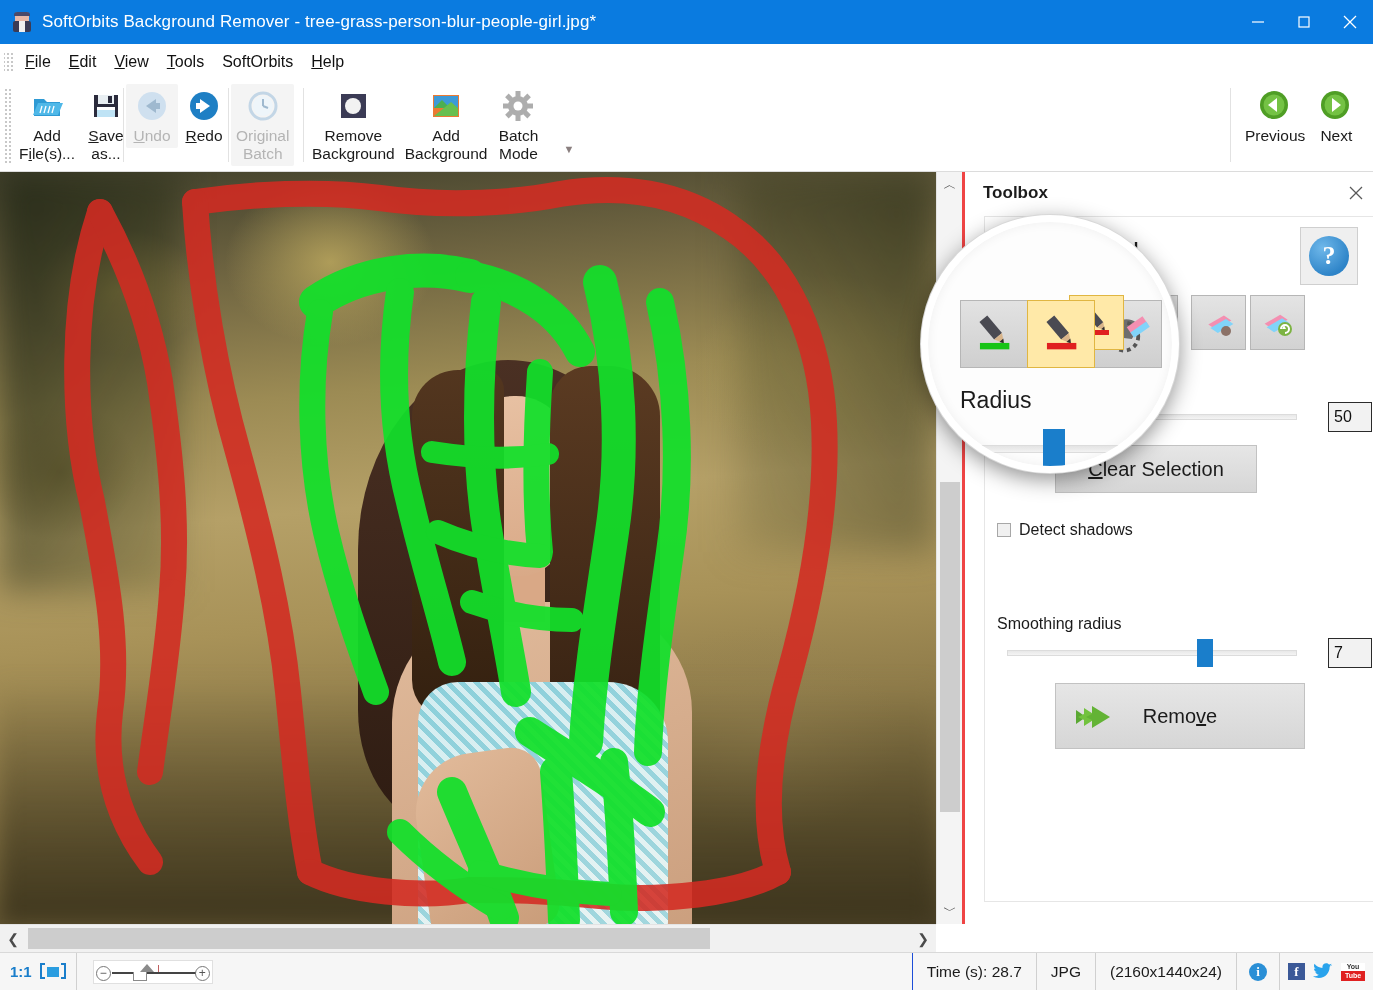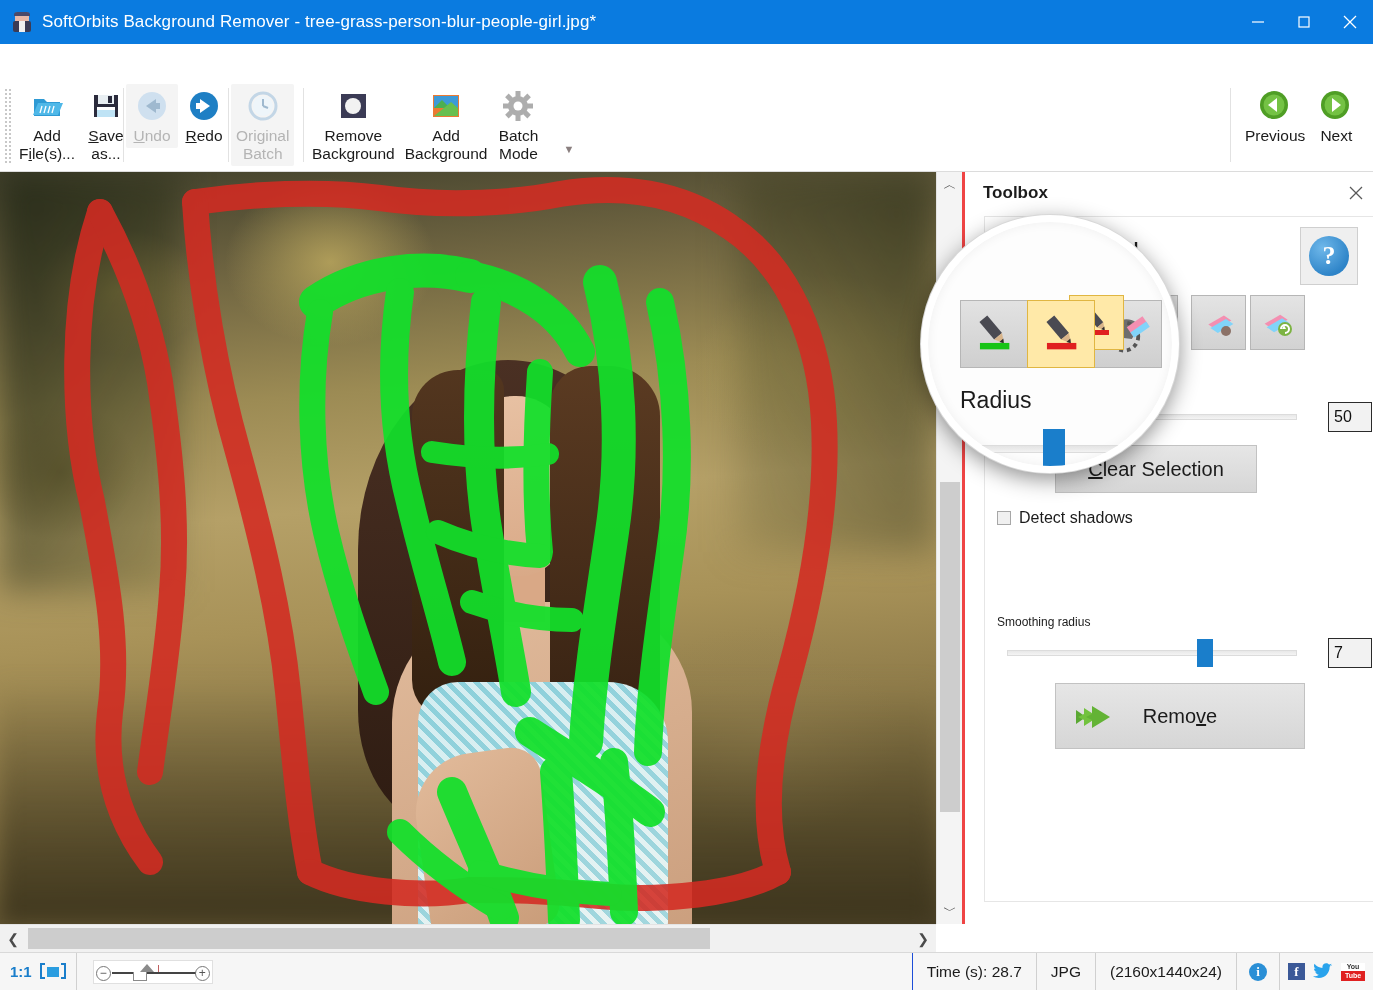--- a/index.html
+++ b/index.html
@@ -222,21 +222,21 @@
   .tool-row { position:absolute; left:30px; top:78px; display:flex; }
   .tool-btn {
     width:55px; height:55px; border:1px solid #b6b6b6;
     background:linear-gradient(180deg,#e0e0e0,#cfcfcf);
     display:flex; align-items:center; justify-content:center; margin-right:-1px;
   }
   .tool-btn.sel { background:#ffe9a8; border-color:#e0b642; z-index:2; }
   .tool-row.right-group { left:206px; }
   .tool-row.right-group .tool-btn { margin-right:4px; background:linear-gradient(180deg,#e4e4e4,#d2d2d2); }
 
-  .lbl { position:absolute; font-size:12px; color:#1b1b1b; }
+  .lbl { position:absolute; font-size:16px; color:#1b1b1b; }
   .radius-label { left:12px; top:152px; }
   .smooth-label { left:12px; top:398px; }
 
   .slider { position:absolute; height:20px; }
   .slider .track {
     position:absolute; left:0; top:7px; width:100%; height:6px;
     background:linear-gradient(180deg,#e8e8e8,#f4f4f4); border:1px solid #dcdcdc;
   }
   .slider .thumb {
     position:absolute; top:-4px; width:16px; height:28px; background:#1a7ecb;
@@ -254,21 +254,21 @@
   .wbtn {
     position:absolute; background:linear-gradient(180deg,#e6e6e6,#d6d6d6);
     border:1px solid #c2c2c2; font-size:20px; color:#1b1b1b;
     display:flex; align-items:center; justify-content:center;
   }
   .wbtn u { text-decoration:underline; }
   .clear-btn { left:70px; top:228px; width:202px; height:48px; }
   .remove-btn { left:70px; top:466px; width:250px; height:66px; }
   .remove-arrow { position:absolute; left:18px; top:20px; width:38px; height:26px; }
 
-  .chk-row { position:absolute; left:12px; top:292px; display:flex; align-items:center; }
+  .chk-row { position:absolute; left:12px; top:304px; display:flex; align-items:center; }
   .chk-box {
     width:14px; height:14px; border:1px solid #a7a7a7; background:#f0f0f0;
     margin-right:8px; flex:none;
   }
   .chk-label { font-size:16px; color:#1b1b1b; }
 
   
   .mag {
     position:absolute; left:921px; top:215px; width:258px; height:258px;
     border-radius:50%; background:#fdfdfd;
@@ -379,20 +379,29 @@
       </div>
       <div class="win-btn">
         <svg width="18" height="18" viewBox="0 0 18 18">
             <line x1="3" y1="3" x2="15" y2="15" stroke="#ffffff" stroke-width="1.3"></line>
             <line x1="15" y1="3" x2="3" y2="15" stroke="#ffffff" stroke-width="1.3"></line>
           </svg>
       </div>
     </div>
   </div>
 
+  <div class="menubar">
+    <div class="gripper"></div>
+    <div class="menu-item"><u>F</u><span>ile</span></div>
+    <div class="menu-item"><u>E</u><span>dit</span></div>
+    <div class="menu-item"><u>V</u><span>iew</span></div>
+    <div class="menu-item"><u>T</u><span>ools</span></div>
+    <div class="menu-item"><span>SoftOrbits</span></div>
+    <div class="menu-item"><u>H</u><span>elp</span></div>
+  </div>
 
   <div class="toolbar">
     <div class="tb-grip"></div>
 
     <div class="tb-group" style="left:14px;">
       <div class="tb-btn">
         <div class="tb-icon">
           <svg width="34" height="34" viewBox="0 0 34 34">
             <path d="M4 10 L14 10 L17 13 L30 13 L30 27 L4 27 Z" fill="#2e9ad4"></path>
             <path d="M8 14 L33 14 L28 26 L3 26 Z" fill="#4fb8e8"></path>

